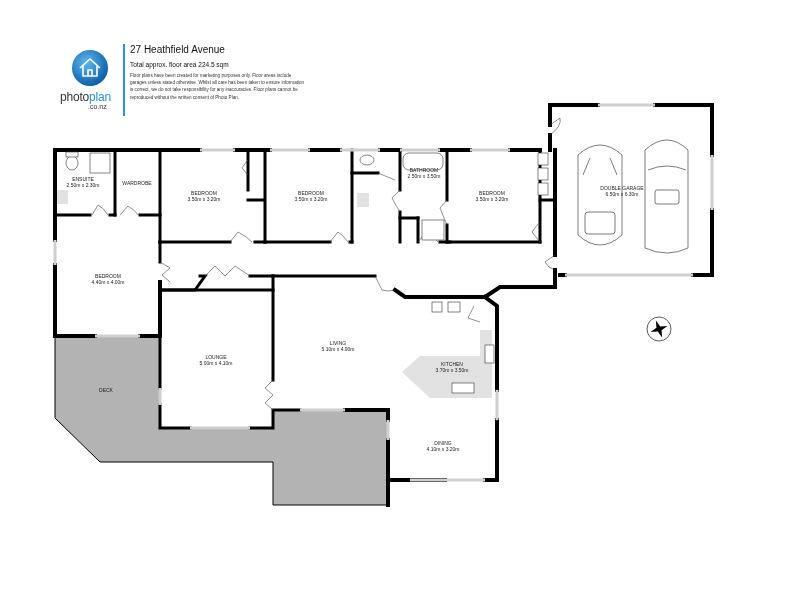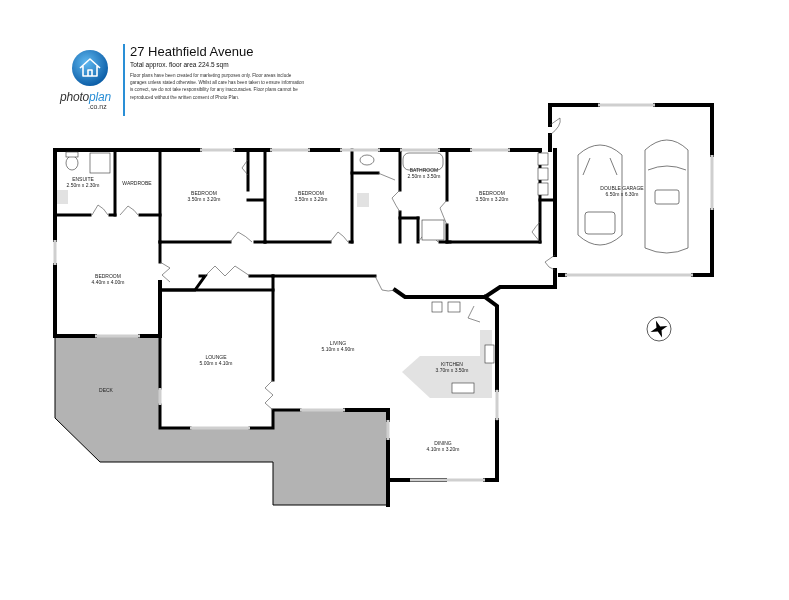--- a/index.html
+++ b/index.html
@@ -1,22 +1,22 @@
 <!DOCTYPE html>
 <html><head>
 <meta charset="utf-8">
 <style>
   html, body { margin:0; padding:0; background:#ffffff; }
   body { width:789px; height:600px; position:relative; overflow:hidden; font-family:"Liberation Sans", sans-serif; }
   .logo { position:absolute; left:70px; top:48px; width:40px; height:40px; }
-  .logo-text { position:absolute; left:60px; top:90px; font-size:12px; color:#333; letter-spacing:-0.2px;font-style:italic; }
+  .logo-text { position:absolute; left:60px; top:90px; font-size:12px; color:#333; letter-spacing:-0.2px; }
   .logo-text .plan { color:#2a8fd6; }
   .logo-sub { position:absolute; left:88px; top:103px; font-size:7px; color:#333; }
   .vbar { position:absolute; left:123px; top:44px; width:2px; height:72px; background:#2a8fd6; }
-  .title { position:absolute; left:130px; top:44px; font-size:13px; color:#111; }
+  .title { position:absolute; left:130px; top:44px; font-size:10px; color:#111; }
   .subtitle { position:absolute; left:130px; top:61px; font-size:6.5px; color:#111; }
   .disclaimer { position:absolute; left:130px; top:72px; width:175px; font-size:4.6px; line-height:7.2px; color:#333; }
   svg.plan { position:absolute; left:0; top:0; }
   .lbl { position:absolute; font-size:5px; color:#222; text-align:center; line-height:6px; transform:translateX(-50%); white-space:nowrap; }
 </style>
 </head>
 <body>
 
 <svg class="logo" viewBox="0 0 40 40" width="40" height="40">
   <defs>

